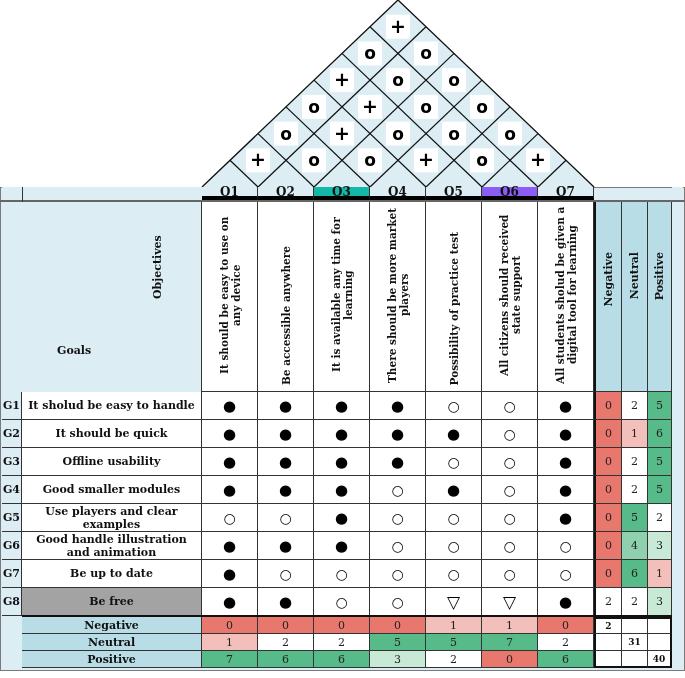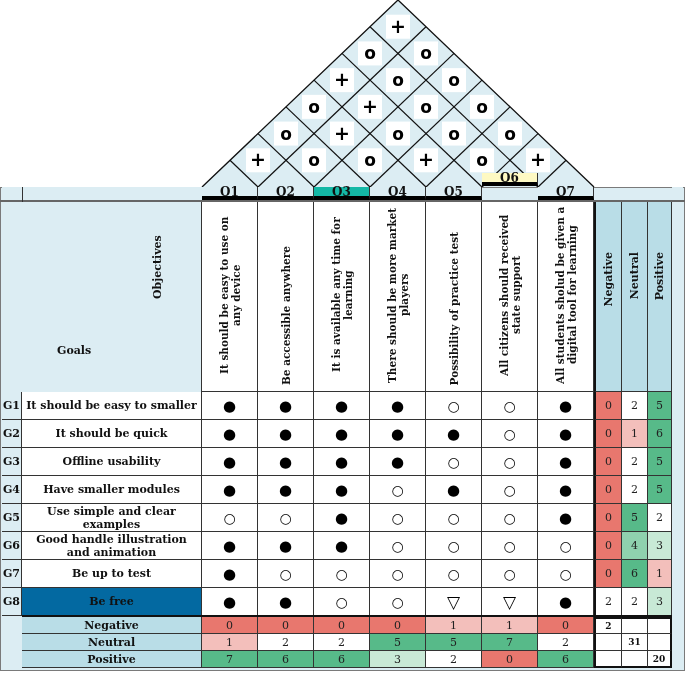--- a/index.html
+++ b/index.html
@@ -82,21 +82,21 @@
 
 <div class="abs frame"></div>
 <div id="grid">
     <div class="cell " style="left:2px;top:187px;width:20px;height:13px;background:#dcedf3;"></div>
     <div class="cell " style="left:22px;top:187px;width:180px;height:13px;background:#dcedf3;"></div>
     <div class="cell hdr-o" style="left:202px;top:187px;width:56px;height:13px;background:#dcedf3;">O1</div>
     <div class="cell hdr-o" style="left:258px;top:187px;width:56px;height:13px;background:#dcedf3;">O2</div>
     <div class="cell hdr-o" style="left:314px;top:187px;width:56px;height:13px;background:#14b8a6;">O3</div>
     <div class="cell hdr-o" style="left:370px;top:187px;width:56px;height:13px;background:#dcedf3;">O4</div>
     <div class="cell hdr-o" style="left:426px;top:187px;width:56px;height:13px;background:#dcedf3;">O5</div>
-    <div class="cell hdr-o" style="left:482px;top:173px;width:56px;height:13px;background:#fef9c3;">O6</div>
+    <div class="cell hdr-o" style="left:482px;top:187px;width:56px;height:13px;background:#8b5cf6;">O6</div>
     <div class="cell hdr-o" style="left:538px;top:187px;width:56px;height:13px;background:#dcedf3;">O7</div>
     <div class="abs" style="left:0;top:200px;width:685px;height:2px;background:#666;"></div>
     <div class="abs" style="left:22px;top:187px;width:1px;height:480px;background:#333;"></div>
     <div class="cell " style="left: 22px; top: 202px; width: 180px; height: 190px; background: rgb(220, 237, 243); border-right: 1px solid rgb(51, 51, 51);">
       <div class="vtext" style="position:absolute;left:130px;top:20px;height:90px;font-size:11px;">Objectives</div>
       <div class="gn" style="position:absolute;left:35px;top:142px;font-size:11px;">Goals</div>
     </div>
     <div class="cell " style="left:2px;top:202px;width:20px;height:190px;background:#dcedf3;"></div>
     <div class="cell white b" style="left: 202px; top: 202px; width: 56px; height: 190px; background: rgb(255, 255, 255); align-items: flex-end; padding-bottom: 6px;">
       <div class="vtext" style="max-height:180px;">It should be easy to use on any device</div>
@@ -123,21 +123,21 @@
       <div class="vtext" style="font-size:11px;">Negative</div>
     </div>
     <div class="cell b" style="left: 622px; top: 202px; width: 26px; height: 190px; background: rgb(185, 221, 231); padding-top: 50px; align-items: flex-start;">
       <div class="vtext" style="font-size:11px;">Neutral</div>
     </div>
     <div class="cell b" style="left: 648px; top: 202px; width: 24px; height: 190px; background: rgb(185, 221, 231); padding-top: 50px; align-items: flex-start;">
       <div class="vtext" style="font-size:11px;">Positive</div>
     </div>
     <div class="cell " style="left:672px;top:187px;width:11px;height:13px;background:#dcedf3;"></div>
     <div class="cell gl b" style="left:2px;top:392px;width:20px;height:28px;background:#dcedf3;">G1</div>
-    <div class="cell gn b" style="left: 22px; top: 392px; width: 180px; height: 28px; background: rgb(255, 255, 255); padding: 0px 4px;">It should be easy to smaller</div>
+    <div class="cell gn b" style="left: 22px; top: 392px; width: 180px; height: 28px; background: rgb(255, 255, 255); padding: 0px 4px;">It sholud be easy to handle</div>
     <div class="cell sym b" style="left:202px;top:392px;width:56px;height:28px;background:#ffffff;">
       <span style="font-size:15px;">●</span>
     </div>
     <div class="cell sym b" style="left:258px;top:392px;width:56px;height:28px;background:#ffffff;">
       <span style="font-size:15px;">●</span>
     </div>
     <div class="cell sym b" style="left:314px;top:392px;width:56px;height:28px;background:#ffffff;">
       <span style="font-size:15px;">●</span>
     </div>
     <div class="cell sym b" style="left:370px;top:392px;width:56px;height:28px;background:#ffffff;">
@@ -204,21 +204,21 @@
       <span style="font-size:14px;">○</span>
     </div>
     <div class="cell sym b" style="left:538px;top:448px;width:56px;height:28px;background:#ffffff;">
       <span style="font-size:15px;">●</span>
     </div>
     <div class="cell num b" style="left: 594px; top: 448px; width: 28px; height: 28px; background: rgb(232, 119, 110); border-left: 2px solid rgb(17, 17, 17);">0</div>
     <div class="cell num b" style="left:622px;top:448px;width:26px;height:28px;background:#ffffff;">2</div>
     <div class="cell num b" style="left:648px;top:448px;width:24px;height:28px;background:#57ba89;">5</div>
     <div class="cell " style="left:672px;top:448px;width:11px;height:28px;background:#dcedf3;"></div>
     <div class="cell gl b" style="left:2px;top:476px;width:20px;height:28px;background:#dcedf3;">G4</div>
-    <div class="cell gn b" style="left: 22px; top: 476px; width: 180px; height: 28px; background: rgb(255, 255, 255); padding: 0px 4px;">Have smaller modules</div>
+    <div class="cell gn b" style="left: 22px; top: 476px; width: 180px; height: 28px; background: rgb(255, 255, 255); padding: 0px 4px;">Good smaller modules</div>
     <div class="cell sym b" style="left:202px;top:476px;width:56px;height:28px;background:#ffffff;">
       <span style="font-size:15px;">●</span>
     </div>
     <div class="cell sym b" style="left:258px;top:476px;width:56px;height:28px;background:#ffffff;">
       <span style="font-size:15px;">●</span>
     </div>
     <div class="cell sym b" style="left:314px;top:476px;width:56px;height:28px;background:#ffffff;">
       <span style="font-size:15px;">●</span>
     </div>
     <div class="cell sym b" style="left:370px;top:476px;width:56px;height:28px;background:#ffffff;">
@@ -231,21 +231,21 @@
       <span style="font-size:14px;">○</span>
     </div>
     <div class="cell sym b" style="left:538px;top:476px;width:56px;height:28px;background:#ffffff;">
       <span style="font-size:15px;">●</span>
     </div>
     <div class="cell num b" style="left: 594px; top: 476px; width: 28px; height: 28px; background: rgb(232, 119, 110); border-left: 2px solid rgb(17, 17, 17);">0</div>
     <div class="cell num b" style="left:622px;top:476px;width:26px;height:28px;background:#ffffff;">2</div>
     <div class="cell num b" style="left:648px;top:476px;width:24px;height:28px;background:#57ba89;">5</div>
     <div class="cell " style="left:672px;top:476px;width:11px;height:28px;background:#dcedf3;"></div>
     <div class="cell gl b" style="left:2px;top:504px;width:20px;height:28px;background:#dcedf3;">G5</div>
-    <div class="cell gn b" style="left: 22px; top: 504px; width: 180px; height: 28px; background: rgb(255, 255, 255); padding: 0px 4px;">Use simple and clear examples</div>
+    <div class="cell gn b" style="left: 22px; top: 504px; width: 180px; height: 28px; background: rgb(255, 255, 255); padding: 0px 4px;">Use players and clear examples</div>
     <div class="cell sym b" style="left:202px;top:504px;width:56px;height:28px;background:#ffffff;">
       <span style="font-size:14px;">○</span>
     </div>
     <div class="cell sym b" style="left:258px;top:504px;width:56px;height:28px;background:#ffffff;">
       <span style="font-size:14px;">○</span>
     </div>
     <div class="cell sym b" style="left:314px;top:504px;width:56px;height:28px;background:#ffffff;">
       <span style="font-size:15px;">●</span>
     </div>
     <div class="cell sym b" style="left:370px;top:504px;width:56px;height:28px;background:#ffffff;">
@@ -285,21 +285,21 @@
       <span style="font-size:14px;">○</span>
     </div>
     <div class="cell sym b" style="left:538px;top:532px;width:56px;height:28px;background:#ffffff;">
       <span style="font-size:14px;">○</span>
     </div>
     <div class="cell num b" style="left: 594px; top: 532px; width: 28px; height: 28px; background: rgb(232, 119, 110); border-left: 2px solid rgb(17, 17, 17);">0</div>
     <div class="cell num b" style="left:622px;top:532px;width:26px;height:28px;background:#8fd1ae;">4</div>
     <div class="cell num b" style="left:648px;top:532px;width:24px;height:28px;background:#c8e9d6;">3</div>
     <div class="cell " style="left:672px;top:532px;width:11px;height:28px;background:#dcedf3;"></div>
     <div class="cell gl b" style="left:2px;top:560px;width:20px;height:28px;background:#dcedf3;">G7</div>
-    <div class="cell gn b" style="left: 22px; top: 560px; width: 180px; height: 28px; background: rgb(255, 255, 255); padding: 0px 4px;">Be up to test</div>
+    <div class="cell gn b" style="left: 22px; top: 560px; width: 180px; height: 28px; background: rgb(255, 255, 255); padding: 0px 4px;">Be up to date</div>
     <div class="cell sym b" style="left:202px;top:560px;width:56px;height:28px;background:#ffffff;">
       <span style="font-size:15px;">●</span>
     </div>
     <div class="cell sym b" style="left:258px;top:560px;width:56px;height:28px;background:#ffffff;">
       <span style="font-size:14px;">○</span>
     </div>
     <div class="cell sym b" style="left:314px;top:560px;width:56px;height:28px;background:#ffffff;">
       <span style="font-size:14px;">○</span>
     </div>
     <div class="cell sym b" style="left:370px;top:560px;width:56px;height:28px;background:#ffffff;">
@@ -312,21 +312,21 @@
       <span style="font-size:14px;">○</span>
     </div>
     <div class="cell sym b" style="left:538px;top:560px;width:56px;height:28px;background:#ffffff;">
       <span style="font-size:14px;">○</span>
     </div>
     <div class="cell num b" style="left: 594px; top: 560px; width: 28px; height: 28px; background: rgb(232, 119, 110); border-left: 2px solid rgb(17, 17, 17);">0</div>
     <div class="cell num b" style="left:622px;top:560px;width:26px;height:28px;background:#57ba89;">6</div>
     <div class="cell num b" style="left:648px;top:560px;width:24px;height:28px;background:#f3bfbb;">1</div>
     <div class="cell " style="left:672px;top:560px;width:11px;height:28px;background:#dcedf3;"></div>
     <div class="cell gl b" style="left:2px;top:588px;width:20px;height:28px;background:#dcedf3;">G8</div>
-    <div class="cell gn b" style="left: 22px; top: 588px; width: 180px; height: 28px; background: #0369a1; padding: 0px 4px;">Be free</div>
+    <div class="cell gn b" style="left: 22px; top: 588px; width: 180px; height: 28px; background: #a3a3a3; padding: 0px 4px;">Be free</div>
     <div class="cell sym b" style="left:202px;top:588px;width:56px;height:28px;background:#ffffff;">
       <span style="font-size:15px;">●</span>
     </div>
     <div class="cell sym b" style="left:258px;top:588px;width:56px;height:28px;background:#ffffff;">
       <span style="font-size:15px;">●</span>
     </div>
     <div class="cell sym b" style="left:314px;top:588px;width:56px;height:28px;background:#ffffff;">
       <span style="font-size:14px;">○</span>
     </div>
     <div class="cell sym b" style="left:370px;top:588px;width:56px;height:28px;background:#ffffff;">
@@ -374,15 +374,15 @@
     <div class="cell gl b" style="left:22px;top:651px;width:180px;height:17px;background:#b9dde7;">Positive</div>
     <div class="cell num b" style="left:202px;top:651px;width:56px;height:17px;background:#57ba89;">7</div>
     <div class="cell num b" style="left:258px;top:651px;width:56px;height:17px;background:#57ba89;">6</div>
     <div class="cell num b" style="left:314px;top:651px;width:56px;height:17px;background:#57ba89;">6</div>
     <div class="cell num b" style="left:370px;top:651px;width:56px;height:17px;background:#c8e9d6;">3</div>
     <div class="cell num b" style="left:426px;top:651px;width:56px;height:17px;background:#ffffff;">2</div>
     <div class="cell num b" style="left:482px;top:651px;width:56px;height:17px;background:#e8776e;">0</div>
     <div class="cell num b" style="left:538px;top:651px;width:56px;height:17px;background:#57ba89;">6</div>
     <div class="cell bnum b" style="left: 594px; top: 651px; width: 28px; height: 17px; background: rgb(255, 255, 255); border-left: 2px solid rgb(17, 17, 17); border-bottom: 2px solid rgb(17, 17, 17);"></div>
     <div class="cell bnum b" style="left: 622px; top: 651px; width: 26px; height: 17px; background: rgb(255, 255, 255); border-bottom: 2px solid rgb(17, 17, 17);"></div>
-    <div class="cell bnum b" style="left: 648px; top: 651px; width: 24px; height: 17px; background: rgb(255, 255, 255); border-right: 2px solid rgb(17, 17, 17); border-bottom: 2px solid rgb(17, 17, 17);">20</div>
+    <div class="cell bnum b" style="left: 648px; top: 651px; width: 24px; height: 17px; background: rgb(255, 255, 255); border-right: 2px solid rgb(17, 17, 17); border-bottom: 2px solid rgb(17, 17, 17);">40</div>
     <div class="cell " style="left:2px;top:668px;width:681px;height:2px;background:#dcedf3;"></div>
   </div>
 
 </body></html>

